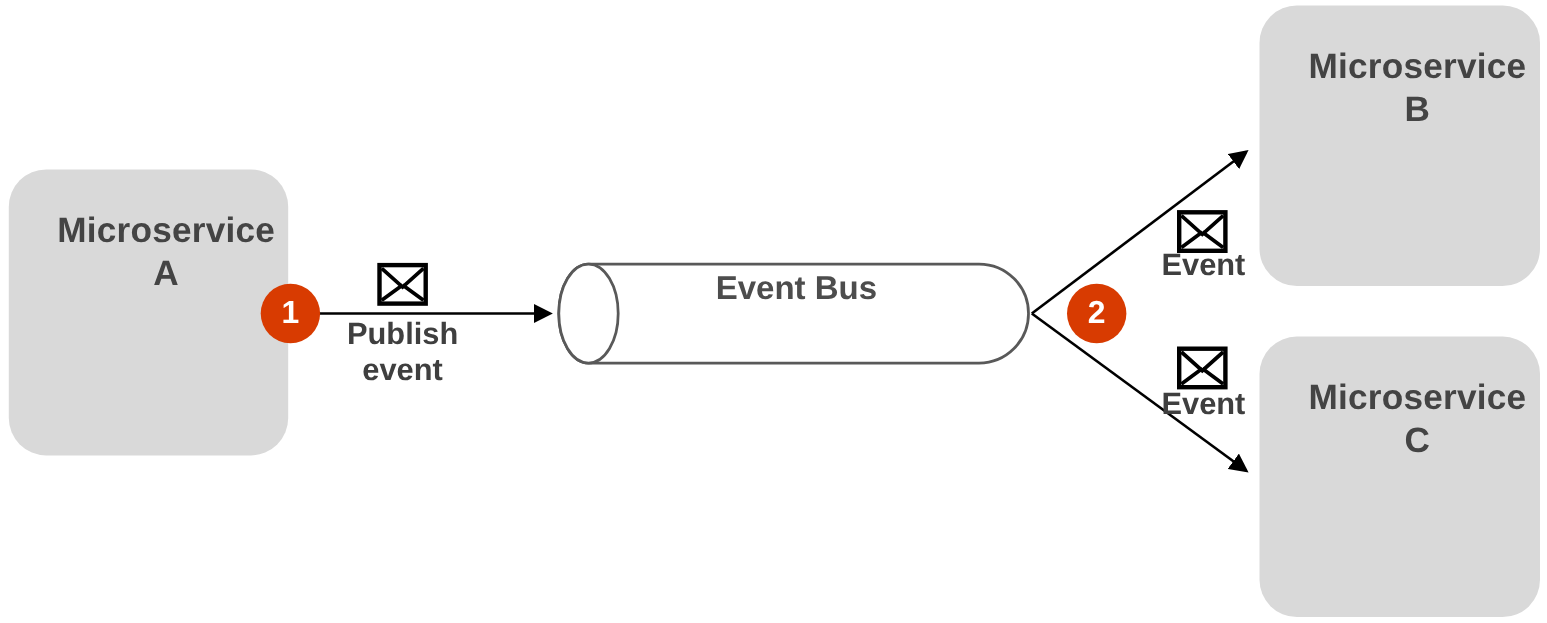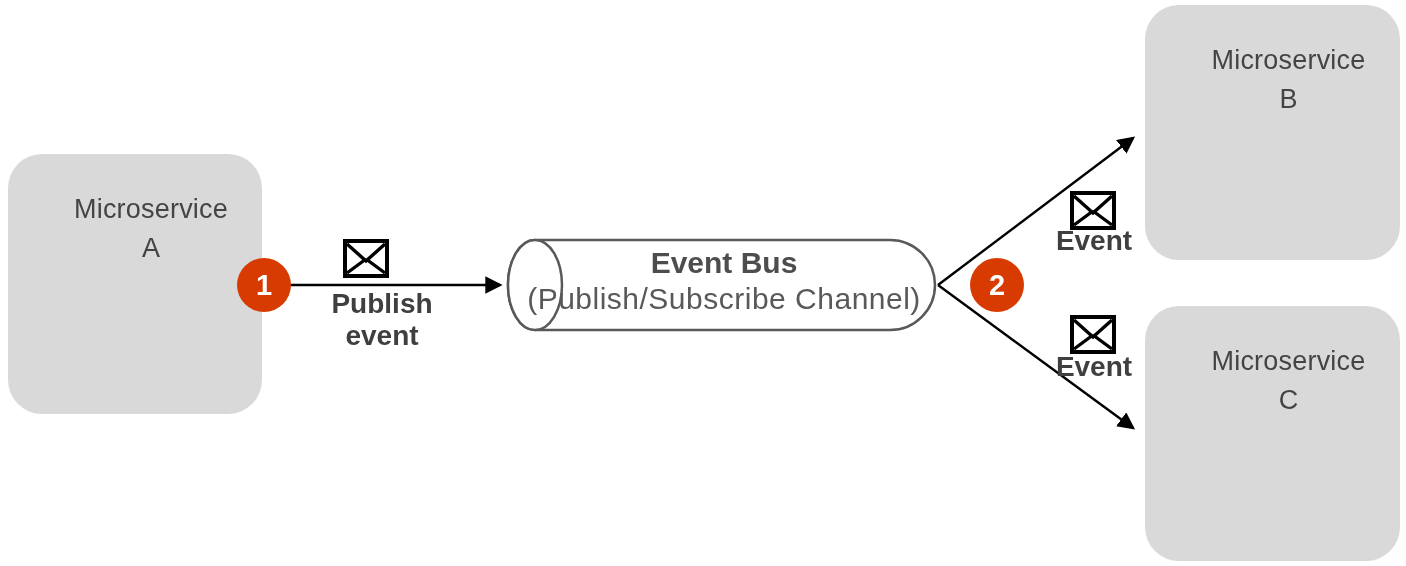--- a/index.html
+++ b/index.html
@@ -20,22 +20,22 @@
     left: 0; top: 0;
   }
   .node {
     position: absolute;
     border-radius: 34px;
     box-sizing: border-box;
     padding-top: 36px;
     text-align: center;
   }
   .node-label {
-    font-weight: normal;
-    font-size: 27px;
+    font-weight: bold;
+    font-size: 32px;
     line-height: 39px;
     white-space: pre-line;
     letter-spacing: 0.2px;
     padding-left: 32px;
   }
   .node-a { left: 8px;    top: 154px; width: 254px; height: 260px; }
   .node-b { left: 1145px; top: 5px;   width: 255px; height: 255px; }
   .node-c { left: 1145px; top: 306px; width: 255px; height: 255px; }
   .badge {
     position: absolute;
@@ -50,21 +50,21 @@
   .badge-1 { left: 237px; top: 258px; }
   .badge-2 { left: 970px; top: 258px; }
   .edge-label {
     position: absolute;
     font-weight: bold;
     font-size: 28px;
     line-height: 32px;
     text-align: center;
     white-space: pre-line;
   }
-  .lbl-publish { left: 312px;  top: 288px; width: 140px; }
+  .lbl-publish { left: 296px;  top: 288px; width: 140px; }
   .lbl-event-b { left: 1044px; top: 225px; width: 100px; }
   .lbl-event-c { left: 1044px; top: 351px; width: 100px; }
   .bus-text {
     position: absolute;
     left: 512px; top: 245px; width: 424px;
     text-align: center;
   }
   .bus-title {
     font-weight: bold;
     font-size: 30px;
@@ -127,21 +127,20 @@
 B</div>
   </div>
 
   <div class="node node-c" style="background: rgb(217, 217, 217);">
     <div class="node-label" style="color: rgb(68, 68, 68);">Microservice
 C</div>
   </div>
 
   <div class="bus-text">
     <div class="bus-title" style="color: rgb(77, 77, 77);">Event Bus</div>
-    <div class="bus-subtitle" style="color: rgb(89, 89, 89);">(Publish/Subscribe Channel)</div>
   </div>
 
   <div class="badge badge-1" style="background: rgb(216, 59, 1); color: rgb(255, 255, 255);">1</div>
   <div class="badge badge-2" style="background: rgb(216, 59, 1); color: rgb(255, 255, 255);">2</div>
 
   <div class="edge-label lbl-publish" style="color: rgb(63, 63, 63);">Publish
 event</div>
   <div class="edge-label lbl-event-b" style="color: rgb(63, 63, 63);">Event</div>
   <div class="edge-label lbl-event-c" style="color: rgb(63, 63, 63);">Event</div>
 

